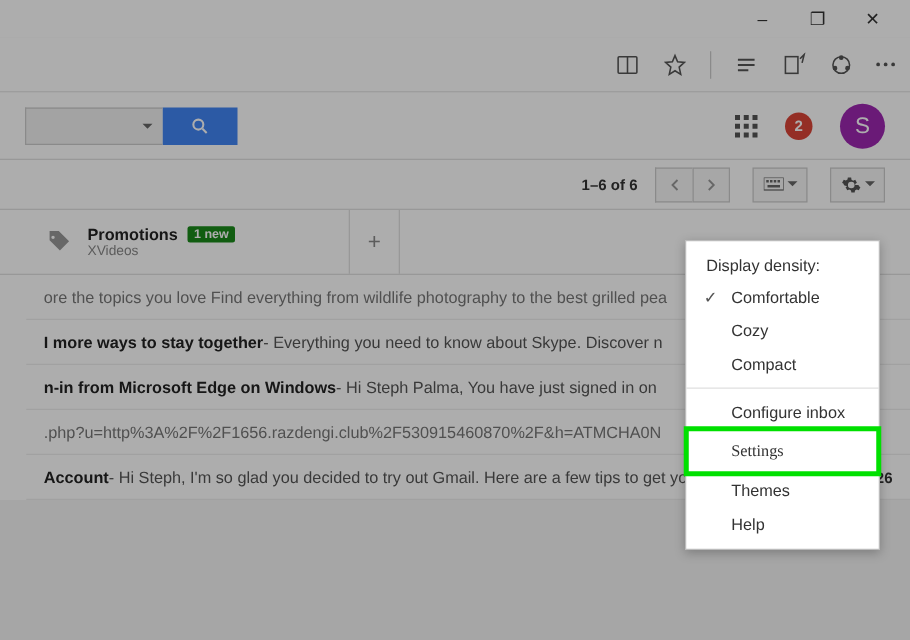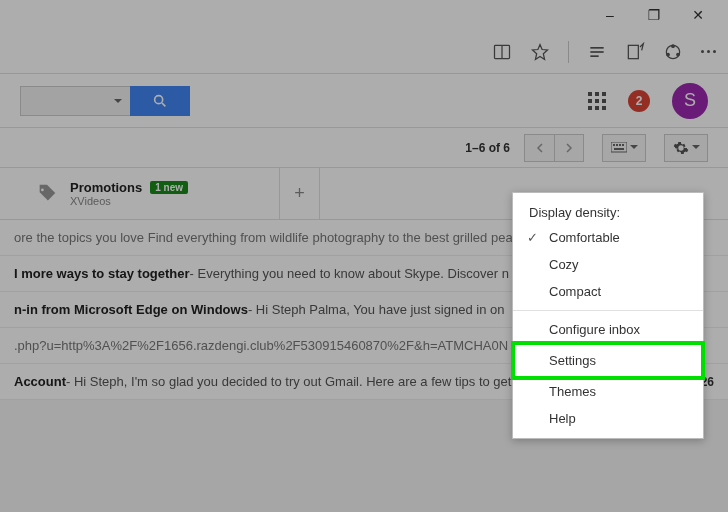--- a/index.html
+++ b/index.html
@@ -35,33 +35,33 @@
   
   .tabs-row { height: 52px; background: #fff; display: flex; align-items: stretch; border-bottom: 1px solid #e0e0e0; }
   .tab-promo { display: flex; align-items: center; padding: 0 16px; gap: 12px; flex: 0 0 auto; min-width: 260px; margin-left: 20px; border-right: 1px solid #e0e0e0; }
   .tag-icon { width: 22px; height: 22px; color: #999; }
   .tab-title-row { display: flex; align-items: center; gap: 8px; }
   .tab-title { font-size: 13px; font-weight: bold; color: #222; }
   .new-badge { background: #1a8a1a; color: #fff; font-size: 10px; padding: 1px 5px; border-radius: 2px; font-weight: bold; text-align: right; }
   .tab-sub { font-size: 11px; color: #888; }
   .tab-add { width: 40px; display: flex; align-items: center; justify-content: center; color: #888; font-size: 18px; border-right: 1px solid #e0e0e0; }
   
-  .mail-list { background: #fff; }
+  .mail-list { background: #fff; padding-left: 21px; }
   .mail-row { padding: 10px 14px; border-bottom: 1px solid #eee; font-size: 13px; color: #222; display: flex; align-items: center; white-space: nowrap; overflow: hidden; }
   .mail-row .subj { font-weight: bold; }
   .mail-row .prev { color: #777; }
   .mail-row.unread .prev { color: #555; }
   .mail-date { margin-left: auto; padding-left: 20px; font-size: 12px; color: #333; font-weight: bold; }
   
-  .settings-menu { position: absolute; top: 192px; right: 24px; width: 192px; background: #fff; border: 1px solid #bbb; box-shadow: 0 2px 8px rgba(0,0,0,0.25); z-index: 100; padding: 6px 0; }
+  .settings-menu { position: absolute; top: 192px; right: 24px; width: 156px; background: #fff; border: 1px solid #bbb; box-shadow: 0 2px 8px rgba(0,0,0,0.25); z-index: 100; padding: 6px 0; }
   .settings-menu .section-label { padding: 6px 16px 4px; font-size: 13px; color: #333; }
   .settings-menu .item { padding: 6px 16px 6px 36px; font-size: 13px; color: #333; position: relative; cursor: default; }
   .settings-menu .item.checked::before { content: "✓"; position: absolute; left: 14px; color: #555; }
   .settings-menu hr { border: none; border-top: 1px solid #e0e0e0; margin: 5px 0; }
-  .settings-menu .highlight { outline: 4px solid #00e000; outline-offset: -2px; background: #fff; z-index: 101; position: relative; padding: 10px 16px 10px 36px; }
+  .settings-menu .highlight { outline: 4px solid #00e000; outline-offset: -2px; background: #fff; z-index: 101; position: relative; padding: 10px 16px 10px 36px; font-family: Liberation Serif, serif; }
   
   .caret-down { width: 0; height: 0; border: 4px solid transparent; border-top-color: #666; margin-top: 3px; }
   .ellipsis { display:flex; gap:3px; }
   .ellipsis span { width:3px; height:3px; background:#555; border-radius:50%; }
 </style>
 </head>
 <body>
 
 <div class="titlebar">
   <div class="window-btn">–</div>

